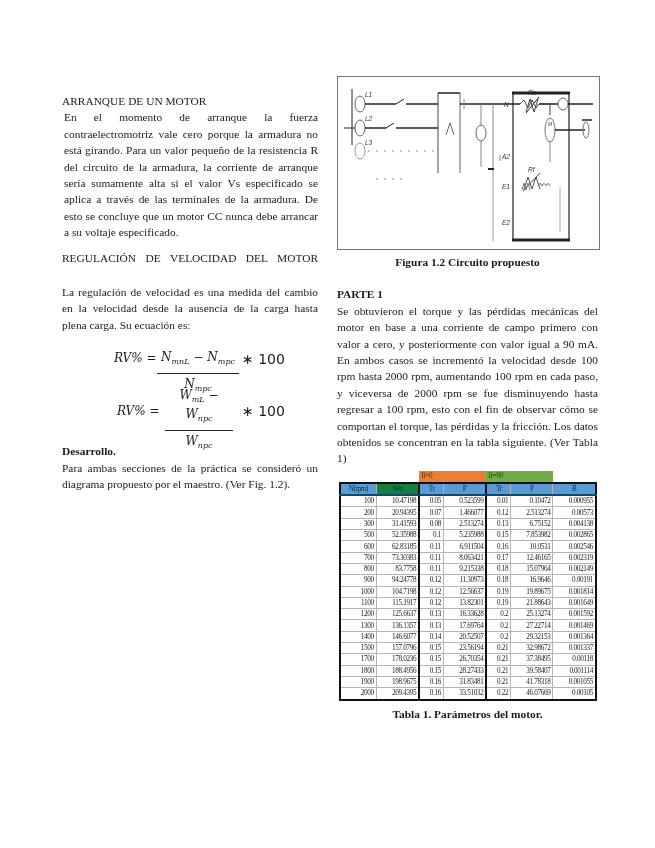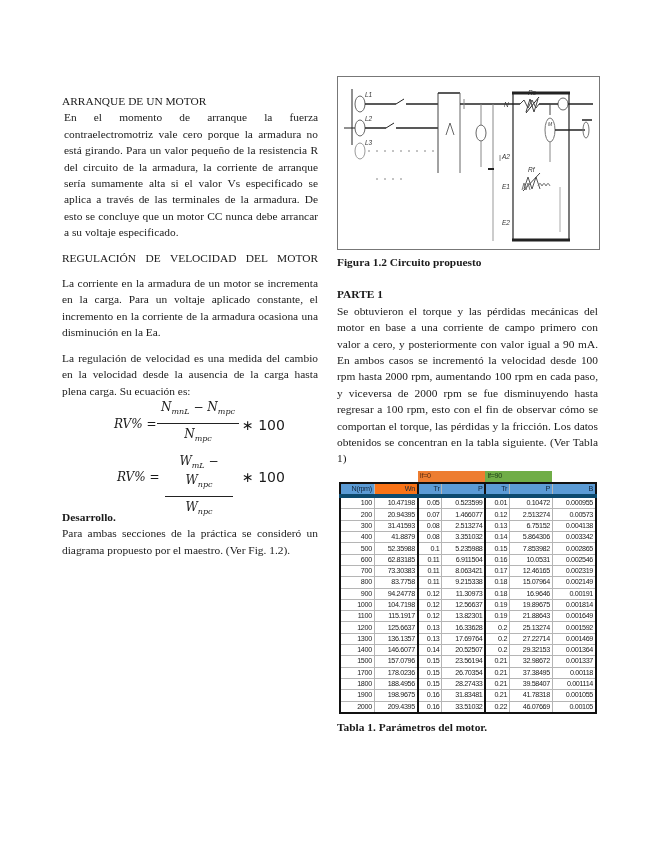--- a/index.html
+++ b/index.html
@@ -12,51 +12,50 @@
   .heading { margin: 0; }
   .heading-just { text-align: justify; text-align-last: justify; margin: 0; }
   .gap { height: 9px; }
   .bold { font-weight: bold; }
   .eq { position: relative; height: 58px; font-family: "DejaVu Serif", serif; }
   .eq .lhs { position: absolute; font-style: italic; font-size: 12px; }
   .eq .frac { position: absolute; text-align: center; font-style: italic; font-size: 12px; }
   .eq .bar { border-top: 1px solid #222; }
   .eq .mul { position: absolute; font-family: "DejaVu Sans", sans-serif; font-size: 14px; }
   .figure-box { position: relative; width: 261px; height: 172px; border: 1.5px solid #777; background: #fff; }
-  .caption { font-weight: bold; margin-top: 4px; font-size: 11.4px; }
-  table.data { border-collapse: collapse; font-family: Liberation Sans, sans-serif; font-size: 7.2px;
+  .caption { text-align: center; font-weight: bold; margin-top: 4px; font-size: 11.4px; }
+  table.data { border-collapse: collapse; font-family: Liberation Serif, serif; font-size: 7.2px;
                letter-spacing: -0.35px; width: 258px; margin-left: 2px; }
   table.data td { height: 10.3px; padding: 0 2px; line-height: 10px; text-align: right;
                   border: 1px solid #b5b5b5; white-space: nowrap; }
   table.data tr.group td { border: none; text-align: left; height: 11px; }
   table.data tr.group td.orange { background: #ed7d31; color: #5a2d10; }
   table.data tr.group td.green { background: #70ad47; color: #20401a; }
-  table.data tr.hdr td { background: #5b9bd5; color: #10243a; text-align: right; border-top: 2px solid #111; border-bottom: 4px solid #0c4a6e; }
+  table.data tr.hdr td { background: #5b9bd5; color: #10243a; text-align: center; border-top: 2px solid #111; border-bottom: 2px solid #0c4a6e; }
   table.data td.thick-r { border-right: 2px solid #111; }
   table.data td.thick-l { border-left: 2px solid #111; }
   table.data tr:last-child td { border-bottom: 2px solid #111; }
-  .tbl-caption { font-weight: bold; margin-top: 5px; font-size: 11.4px; }
+  .tbl-caption { text-align: center; font-weight: bold; margin-top: 5px; font-size: 11.4px; }
   svg text { font-family: "Liberation Sans", sans-serif; }
 </style>
 </head>
 <body>
 
 <div class="col left">
   <p class="heading">ARRANQUE DE UN MOTOR</p>
   <p class="justify" style="padding-left:2px;">En el momento de arranque la fuerza contraelectromotriz vale cero porque la armadura no está girando. Para un valor pequeño de la resistencia R del circuito de la armadura, la corriente de arranque sería sumamente alta si el valor Vs especificado se aplica a través de las terminales de la armadura. De esto se concluye que un motor CC nunca debe arrancar a su voltaje especificado.</p>
   <div class="gap"></div>
   <p class="heading-just">REGULACIÓN DE VELOCIDAD DEL MOTOR</p>
   <div class="gap"></div>
-  <p class="justify">La corriente en la armadura de un motor se incrementa en la carga. Para un voltaje aplicado constante, el incremento en la corriente de la armadura ocasiona una disminución en la Ea.</p>
   <div class="gap"></div>
   <p class="justify">La regulación de velocidad es una medida del cambio en la velocidad desde la ausencia de la carga hasta plena carga. Su ecuación es:</p>
 
   <div class="eq" style="height:50px;">
     <span class="lhs" style="left:52px; top:17px;">RV% =</span>
-    <div class="frac" style="left:95px; top:0; width:82px;">
+    <div class="frac" style="left:95px; top:16px; width:82px;">
       <div style="padding-bottom:2px;">
         <span>N</span><sub style="font-size:8px;">mnL</sub>
         <span style="font-style:normal;">−</span>
         <span>N</span><sub style="font-size:8px;">mpc</sub>
       </div>
       <div class="bar"></div>
       <div style="padding-top:2px;">
         <span>N</span><sub style="font-size:8px;">mpc</sub>
       </div>
     </div>
@@ -179,21 +178,21 @@
     <tbody id="tbody">
       <tr class="group">
         <td></td>
         <td></td>
         <td class="orange" colspan="2" style="background: rgb(237, 125, 49);">If=0</td>
         <td class="green" colspan="2" style="background: rgb(112, 173, 71);">If=90</td>
         <td></td>
       </tr>
       <tr class="hdr">
         <td class="thick-l" style="background: rgb(91, 155, 213);">N(rpm)</td>
-        <td class="thick-r" style="background: #f97316;">Wn</td>
+        <td class="thick-r" style="background: #15803d;">Wn</td>
         <td style="background: rgb(91, 155, 213);">Tr</td>
         <td class="thick-r" style="background: rgb(91, 155, 213);">P</td>
         <td style="background: rgb(91, 155, 213);">Tr</td>
         <td style="background: rgb(91, 155, 213);">P</td>
         <td class="thick-r" style="background: rgb(91, 155, 213);">B</td>
       </tr>
     <tr>
           <td class="thick-l">100</td>
           <td class="thick-r">10.47198</td>
           <td>0.05</td>
@@ -214,29 +213,20 @@
         <tr>
           <td class="thick-l">300</td>
           <td class="thick-r">31.41593</td>
           <td>0.08</td>
           <td class="thick-r">2.513274</td>
           <td>0.13</td>
           <td>6.75152</td>
           <td class="thick-r">0.004138</td>
         </tr>
         <tr>
-          <td class="thick-l">400</td>
-          <td class="thick-r">41.8879</td>
-          <td>0.08</td>
-          <td class="thick-r">3.351032</td>
-          <td>0.14</td>
-          <td>5.864306</td>
-          <td class="thick-r">0.003342</td>
-        </tr>
-        <tr>
           <td class="thick-l">500</td>
           <td class="thick-r">52.35988</td>
           <td>0.1</td>
           <td class="thick-r">5.235988</td>
           <td>0.15</td>
           <td>7.853982</td>
           <td class="thick-r">0.002865</td>
         </tr>
         <tr>
           <td class="thick-l">600</td>

